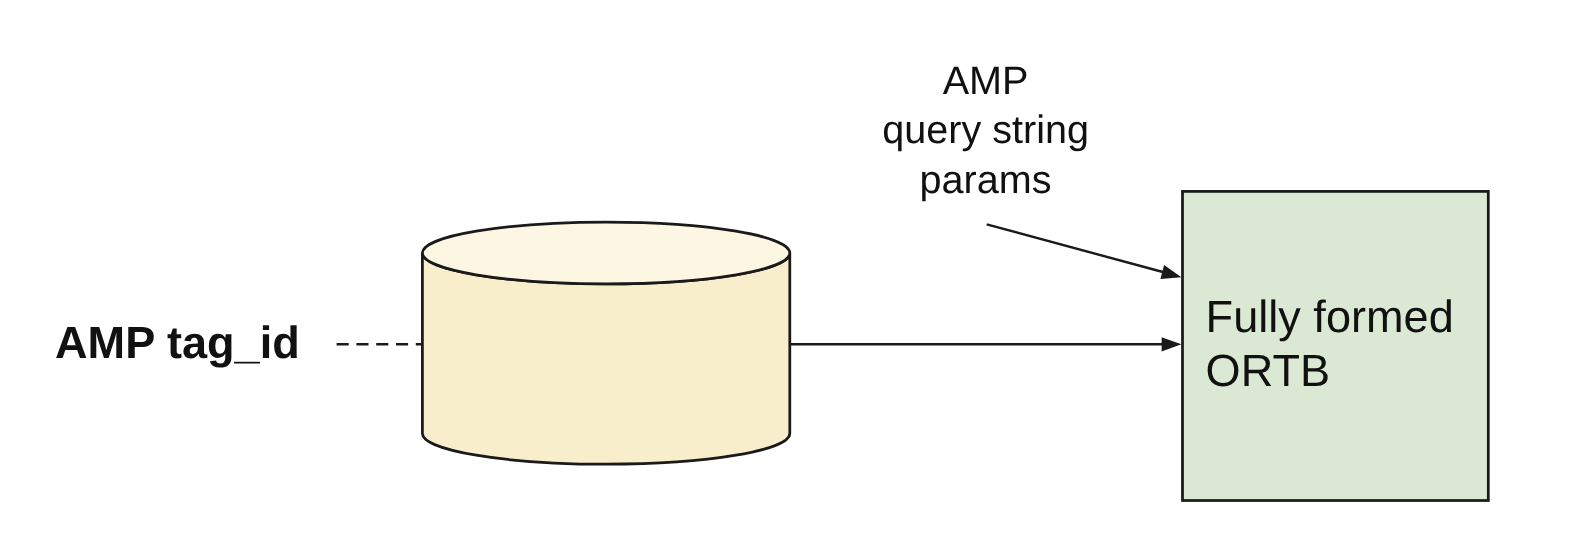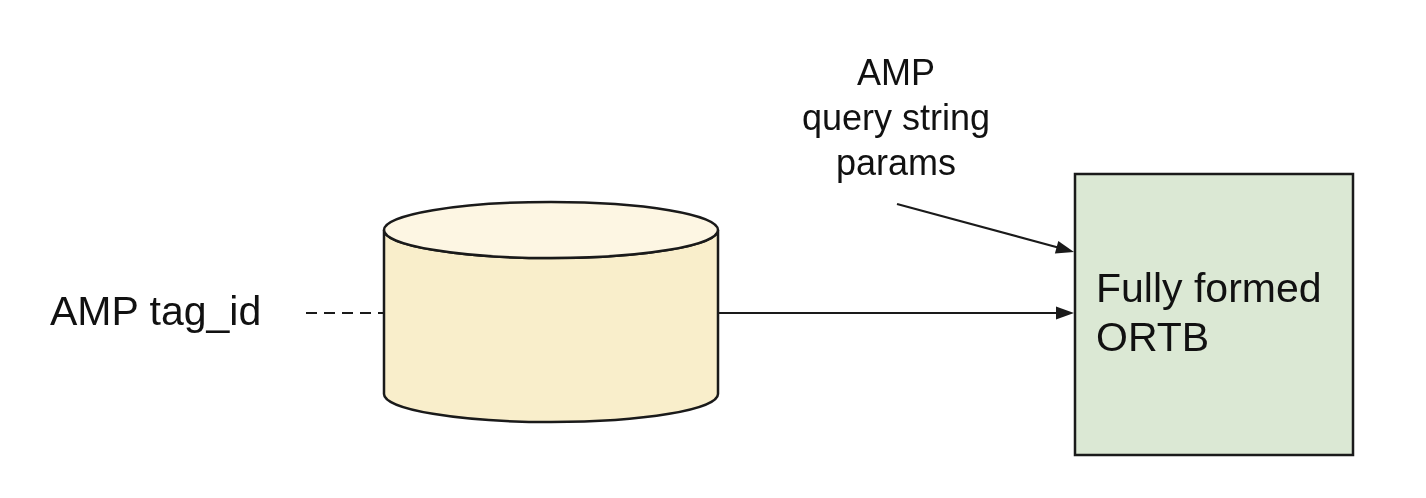--- a/index.html
+++ b/index.html
@@ -38,20 +38,21 @@
   .label {
     position: absolute;
     white-space: pre-line;
     color: #111111;
   }
   .tag-id-label {
     left: 50px;
     top: 288px;
     font-size: 41px;
     line-height: 46px;
+    font-weight: bold;
   }
   .cylinder-label {
     left: 406px;
     top: 286px;
     font-size: 36px;
     line-height: 43px;
   }
   .query-params-label {
     left: 746px;
     top: 50px;

